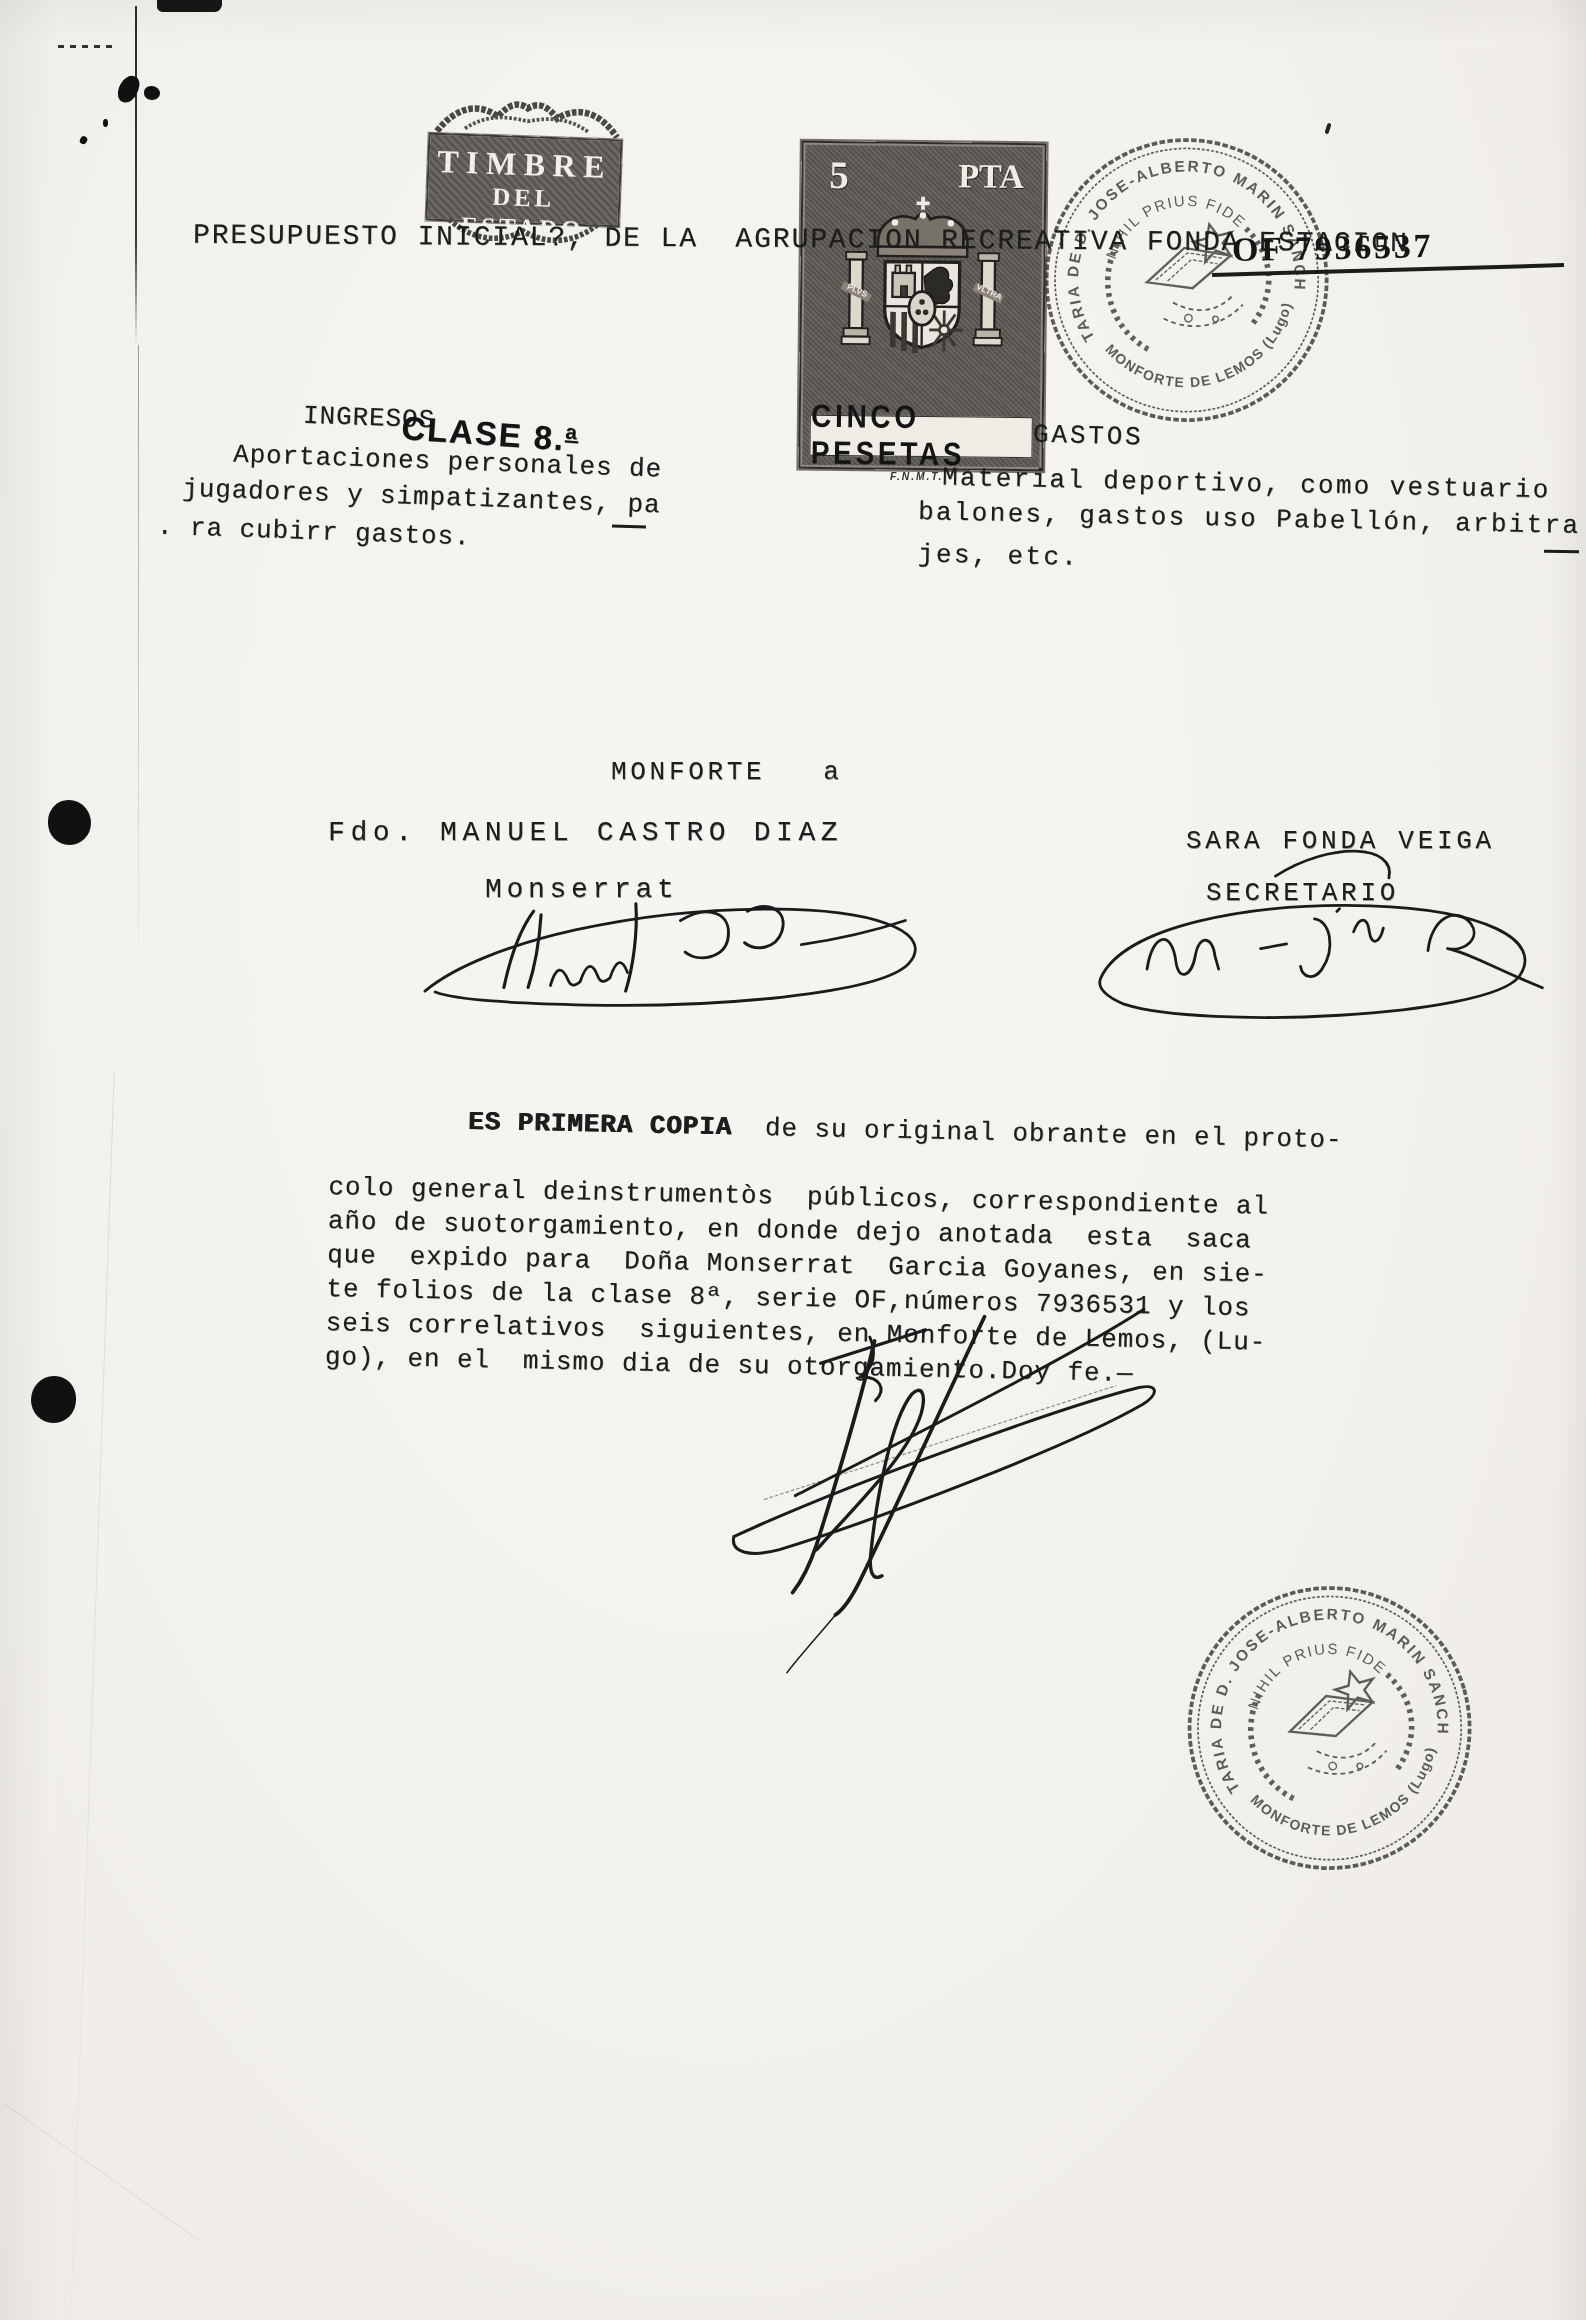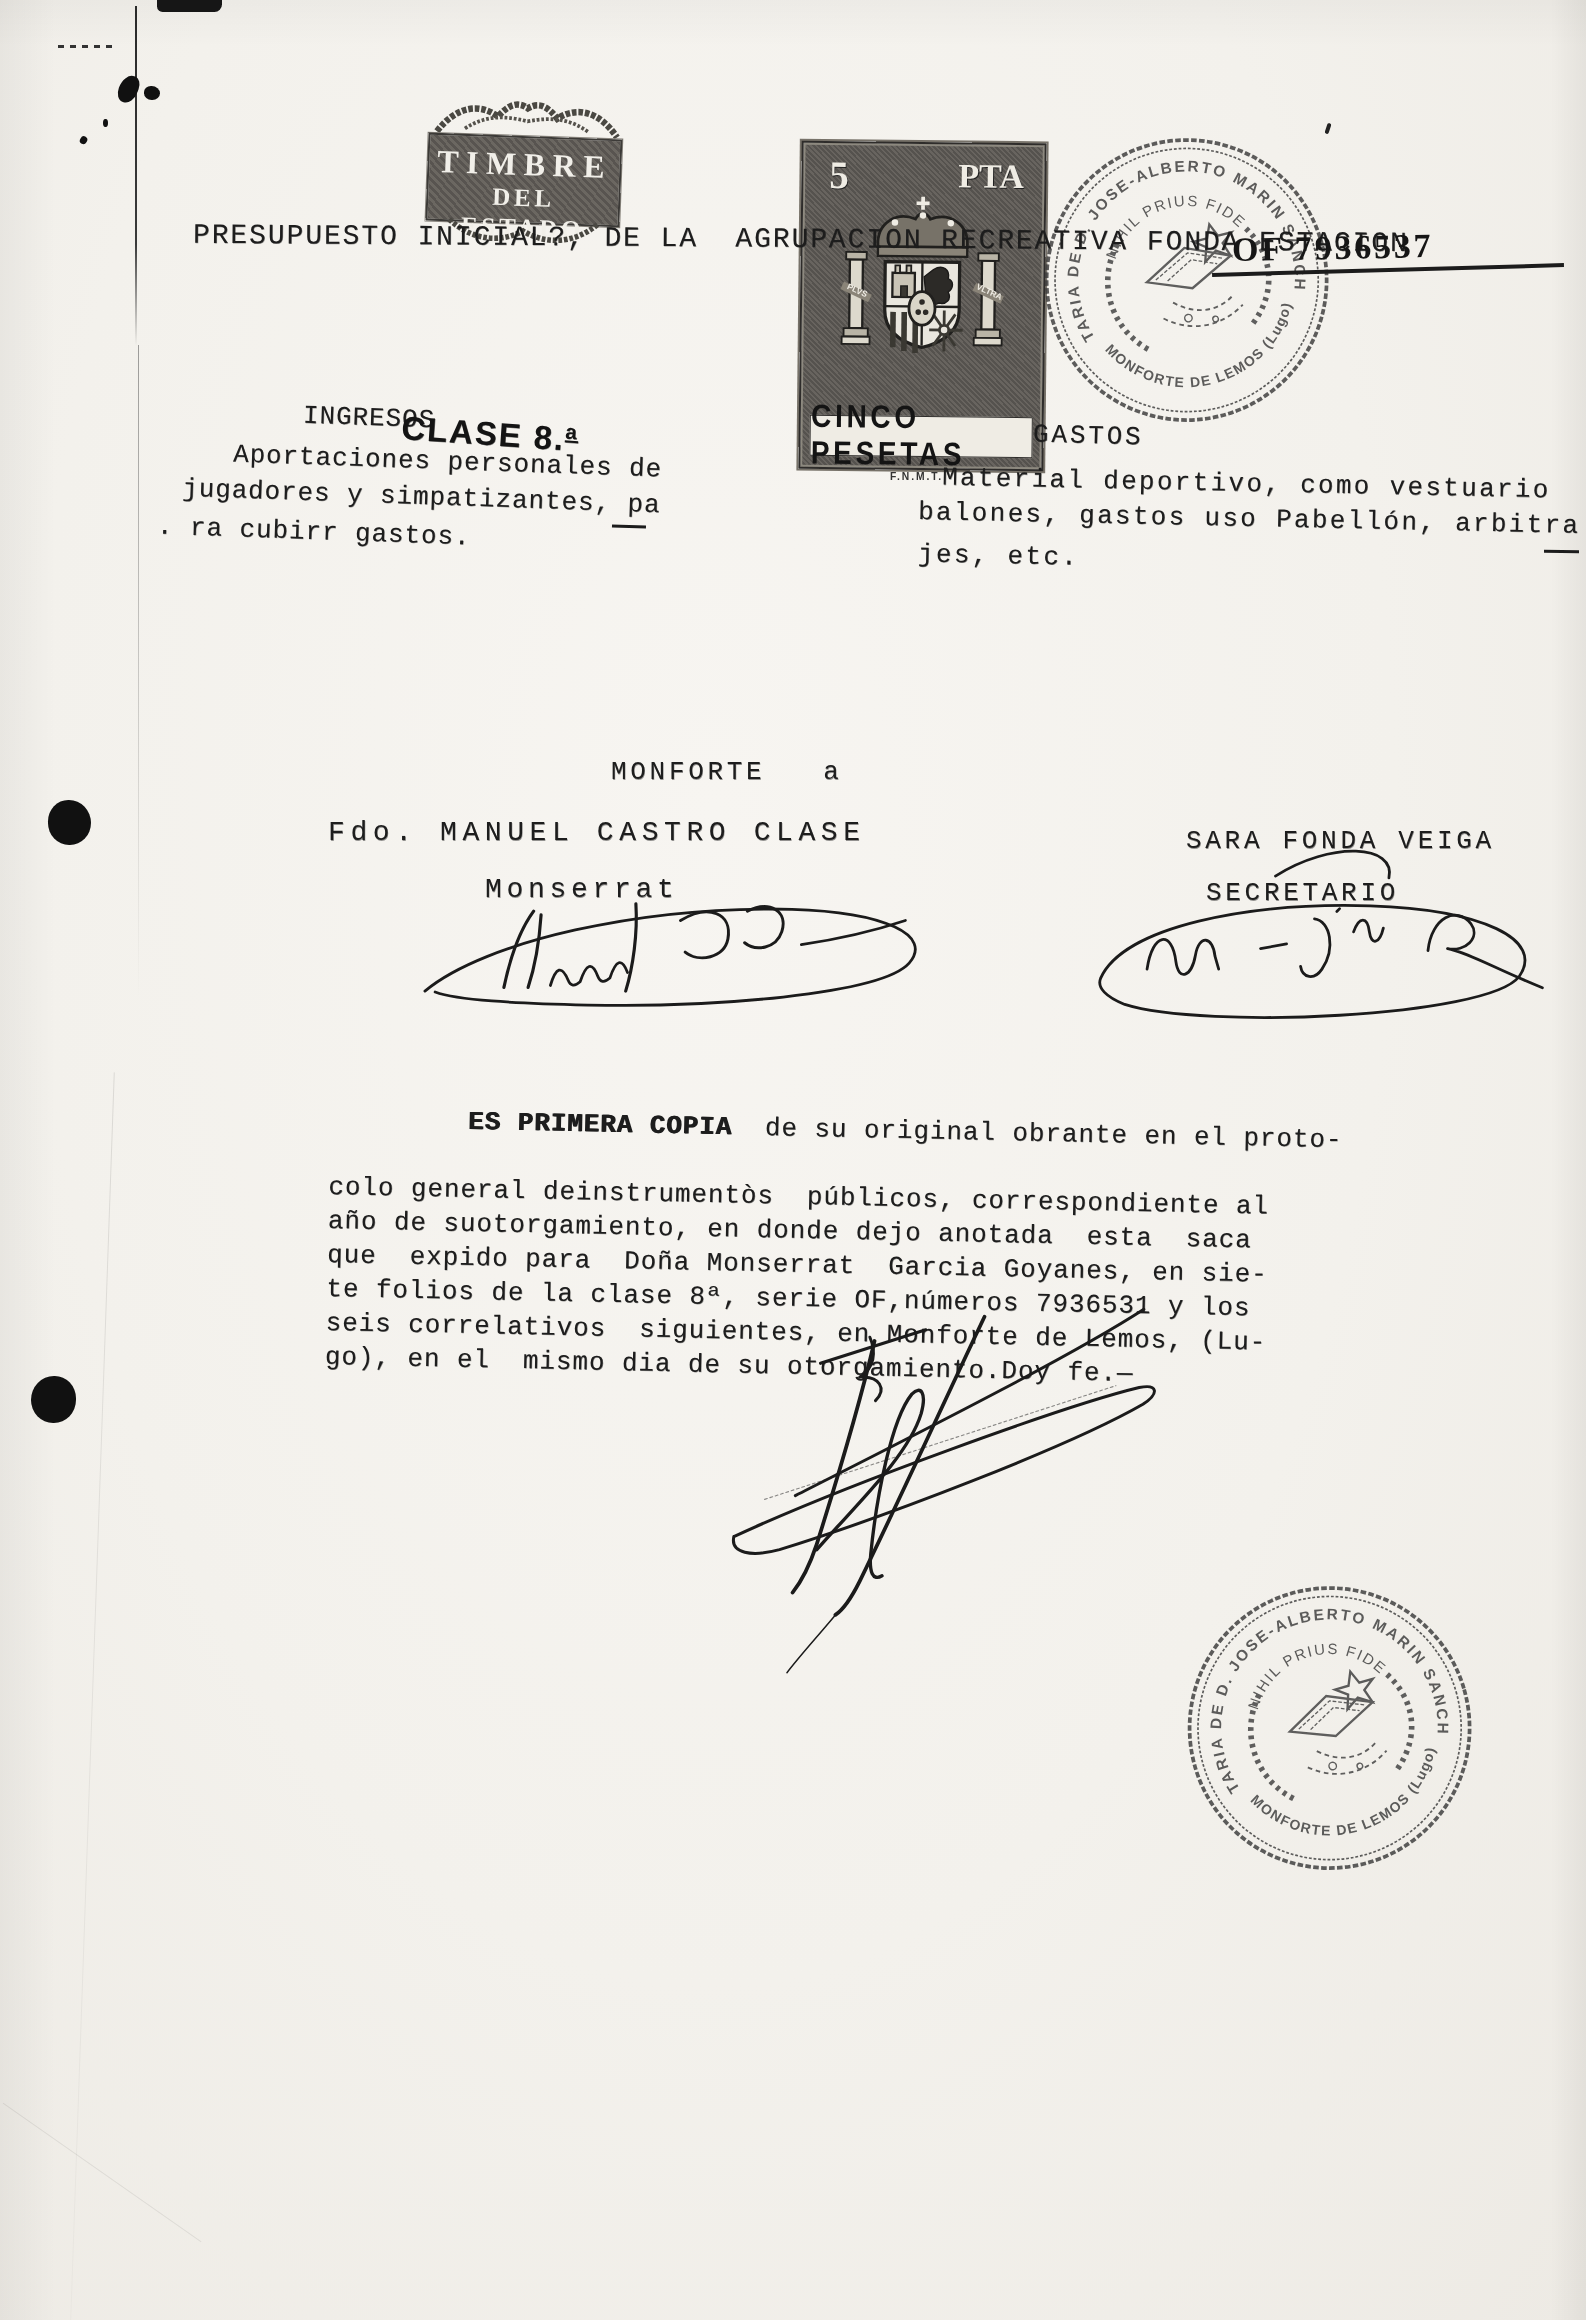--- a/index.html
+++ b/index.html
@@ -39,21 +39,21 @@
     font-weight:bold;font-size:39px;text-shadow:0.9px 0.9px 0 #222;
   }
   .stamp-band{
     position:absolute;left:9.3px;right:9.3px;bottom:11.2px;height:39px;
     background:#efece4;border:1.9px solid #2e2c2a;display:flex;align-items:center;justify-content:center;
   }
   .stamp-band span{
     font-family:"Liberation Sans",sans-serif;font-weight:bold;font-size:28px;
     letter-spacing:3.7px;color:#141414;transform:scaleY(1.15);
   }
-  .fnmt{font-family:"Liberation Sans",sans-serif;font-weight:bold;font-size:10.3px;letter-spacing:1.9px;color:#333;}
+  .fnmt{font-family:"Liberation Sans",sans-serif;font-weight:bold;font-size:10.3px;letter-spacing:1.9px;color:#333;font-style:italic;}
   .serif-serial{
     font-family:"Liberation Serif",serif;font-weight:bold;font-size:34px;letter-spacing:2.8px;color:#161616;
     transform:rotate(-1.2deg);
   }
   .clase{
     font-family:"Liberation Sans",sans-serif;font-weight:bold;color:#141414;
     font-size:33px;letter-spacing:1.9px;transform:rotate(4deg);transform-origin:left top;
     text-shadow:0.5px 0.5px 0 rgba(0,0,0,.5);
   }
   .clase sup{font-size:20.5px;text-decoration:underline;}
@@ -200,21 +200,21 @@
   <div class="abs tw tw-sm" style="left:157px;top:517px;transform:rotate(2deg);">. ra cubirr gastos.</div>
   <div class="abs u-mark" style="left:612px;top:525px;width:34px;transform:rotate(2deg);"></div>
 
   <div class="abs tw tw-sm" style="left:1033px;top:421px;letter-spacing:2.8px;transform:rotate(1.5deg);">GASTOS</div>
   <div class="abs tw tw-sm" style="left:942px;top:469px;letter-spacing:2.3px;transform:rotate(1.2deg);">Material deportivo, como vestuario</div>
   <div class="abs tw tw-sm" style="left:918px;top:504px;letter-spacing:2.3px;transform:rotate(1.2deg);">balones, gastos uso Pabellón, arbitra</div>
   <div class="abs tw tw-sm" style="left:918px;top:541px;letter-spacing:2.3px;transform:rotate(1.2deg);">jes, etc.</div>
   <div class="abs u-mark" style="left:1544px;top:550px;width:35px;transform:rotate(1.2deg);"></div>
 
   <div class="abs tw tw-sm" style="left:611px;top:757px;letter-spacing:3.7px;">MONFORTE   a</div>
-  <div class="abs tw" style="left:328px;top:817px;font-size:28px;letter-spacing:5.6px;">Fdo. MANUEL CASTRO CLASE</div>
+  <div class="abs tw" style="left:328px;top:817px;font-size:28px;letter-spacing:5.6px;">Fdo. MANUEL CASTRO DIAZ</div>
   <div class="abs tw" style="left:485px;top:874px;font-size:28px;letter-spacing:4.7px;">Monserrat</div>
 
   <svg class="abs sig" style="left:401px;top:887px;" width="559" height="158" viewBox="0 0 600 170">
     <path d="M 25,112 C 90,58 260,20 420,24 C 520,27 572,52 546,82 C 516,116 330,130 200,127 C 120,125 60,122 36,113" stroke-width="3"></path>
     <path d="M 110,108 C 118,70 128,45 142,26" stroke-width="3.4"></path>
     <path d="M 150,30 C 148,60 142,90 136,108" stroke-width="3.4"></path>
     <path d="M 160,106 q 9,-30 19,-6 q 4,10 13,2 q 10,-30 19,-6 q 4,10 13,2 q 10,-30 19,-6" stroke-width="3"></path>
     <path d="M 252,18 C 254,50 249,86 241,112" stroke-width="3.4"></path>
     <path d="M 300,36 C 330,18 356,28 351,56 C 347,76 320,82 305,70" stroke-width="3.2"></path>
     <path d="M 372,26 C 396,14 416,26 409,48 C 403,66 381,70 369,60" stroke-width="3.2"></path>

